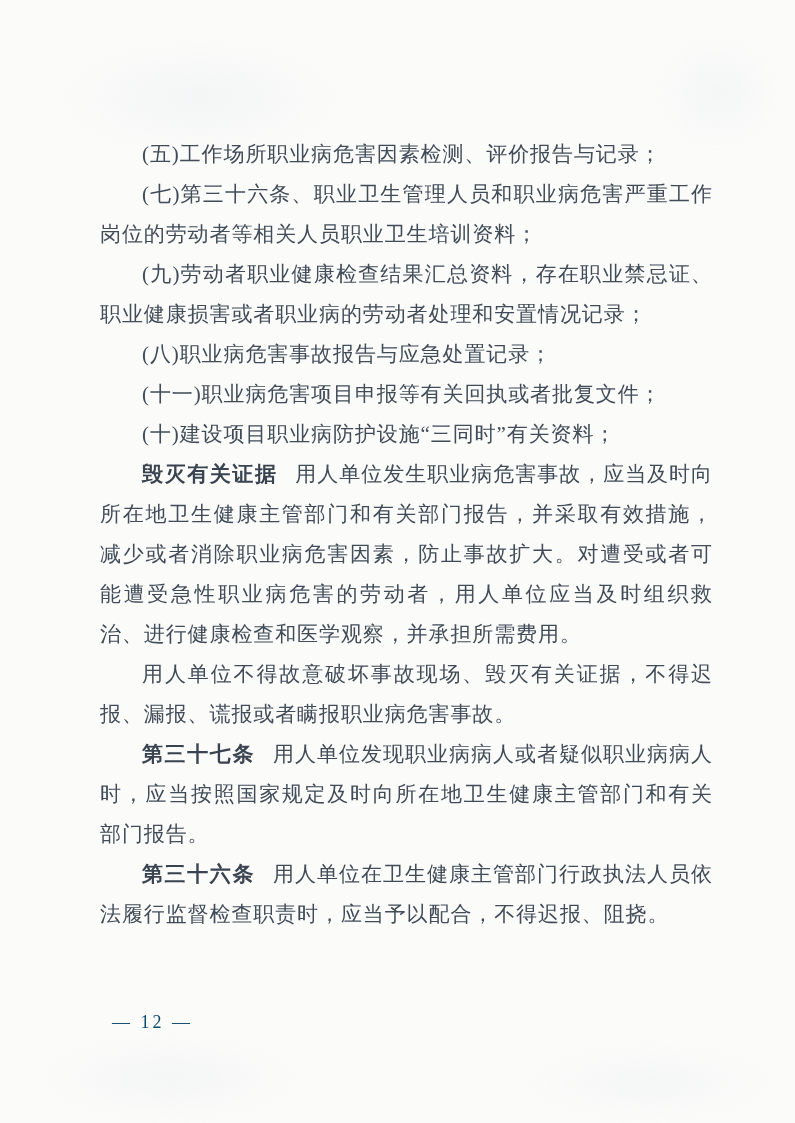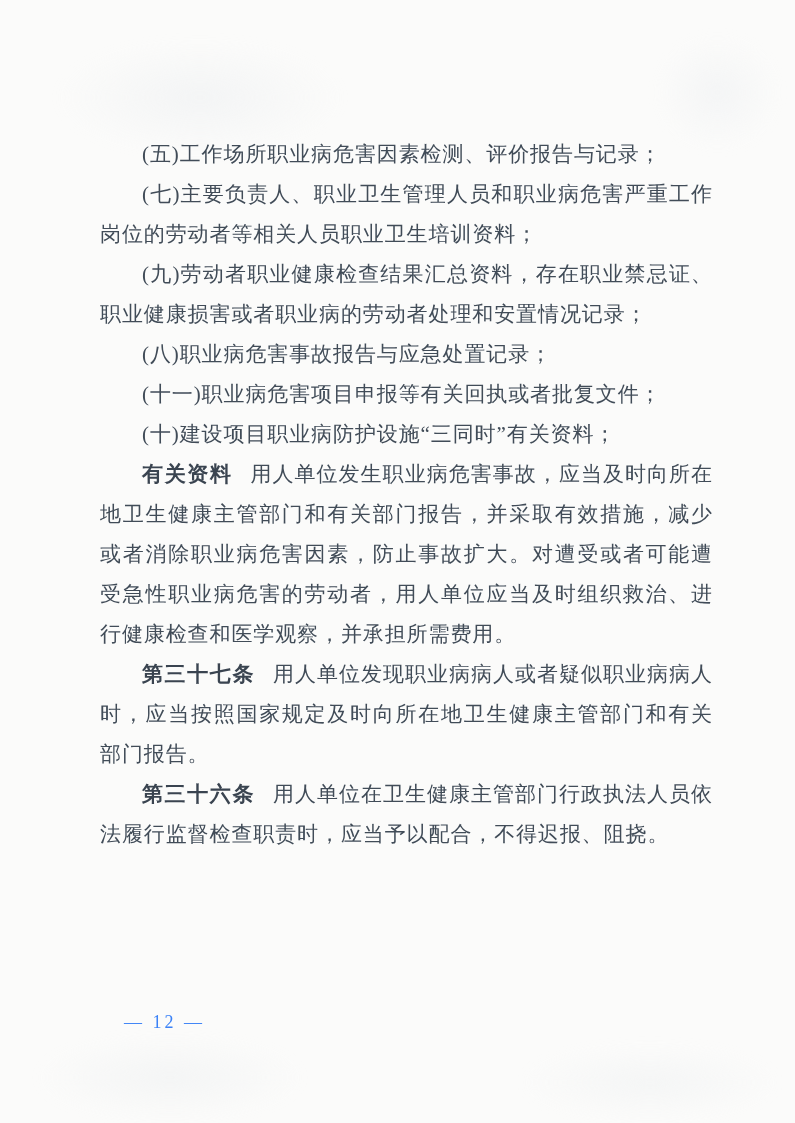--- a/index.html
+++ b/index.html
@@ -51,49 +51,50 @@
     font-weight: 700;
     font-family: "Liberation Sans", "DejaVu Sans", sans-serif;
     color: #3a4450;
     margin-right: 0.85em;
     letter-spacing: 1.5px;
   }
   .art-label:empty { margin-right: 0; }
 
   .pageno {
     position: absolute;
-    left: 124px;
+    left: 112px;
     top: 1008px;
     font-size: 18px;
     line-height: 28px;
     letter-spacing: 3px;
-    color: #3b82f6;
+    color: #0c4a6e;
     font-family: "Liberation Serif", "DejaVu Serif", serif;
   }
 </style>
 </head>
 <body>
 
 <div class="paper">
 
   <div class="artifact artifact-1"></div>
   <div class="artifact artifact-2"></div>
   <div class="artifact artifact-3"></div>
   <div class="artifact artifact-4"></div>
 
   <div class="content">
     <p>(五)工作场所职业病危害因素检测、评价报告与记录；</p>
-    <p>(七)主要负责人、职业卫生管理人员和职业病危害严重工作岗位的劳动者等相关人员职业卫生培训资料；</p>
+    <p>(七)第三十六条、职业卫生管理人员和职业病危害严重工作岗位的劳动者等相关人员职业卫生培训资料；</p>
     <p>(九)劳动者职业健康检查结果汇总资料，存在职业禁忌证、职业健康损害或者职业病的劳动者处理和安置情况记录；</p>
     <p>(八)职业病危害事故报告与应急处置记录；</p>
     <p>(十一)职业病危害项目申报等有关回执或者批复文件；</p>
     <p>(十)建设项目职业病防护设施“三同时”有关资料；</p>
 
-    <p><span class="art-label">有关资料</span><span>用人单位发生职业病危害事故，应当及时向所在地卫生健康主管部门和有关部门报告，并采取有效措施，减少或者消除职业病危害因素，防止事故扩大。对遭受或者可能遭受急性职业病危害的劳动者，用人单位应当及时组织救治、进行健康检查和医学观察，并承担所需费用。</span></p>
+    <p><span class="art-label">毁灭有关证据</span><span>用人单位发生职业病危害事故，应当及时向所在地卫生健康主管部门和有关部门报告，并采取有效措施，减少或者消除职业病危害因素，防止事故扩大。对遭受或者可能遭受急性职业病危害的劳动者，用人单位应当及时组织救治、进行健康检查和医学观察，并承担所需费用。</span></p>
 
+    <p><span class="art-label"></span><span>用人单位不得故意破坏事故现场、毁灭有关证据，不得迟报、漏报、谎报或者瞒报职业病危害事故。</span></p>
 
     <p><span class="art-label">第三十七条</span><span>用人单位发现职业病病人或者疑似职业病病人时，应当按照国家规定及时向所在地卫生健康主管部门和有关部门报告。</span></p>
 
     <p><span class="art-label">第三十六条</span><span>用人单位在卫生健康主管部门行政执法人员依法履行监督检查职责时，应当予以配合，不得迟报、阻挠。</span></p>
   </div>
 
   <div class="pageno">—  12  —</div>
 
 </div>
 

